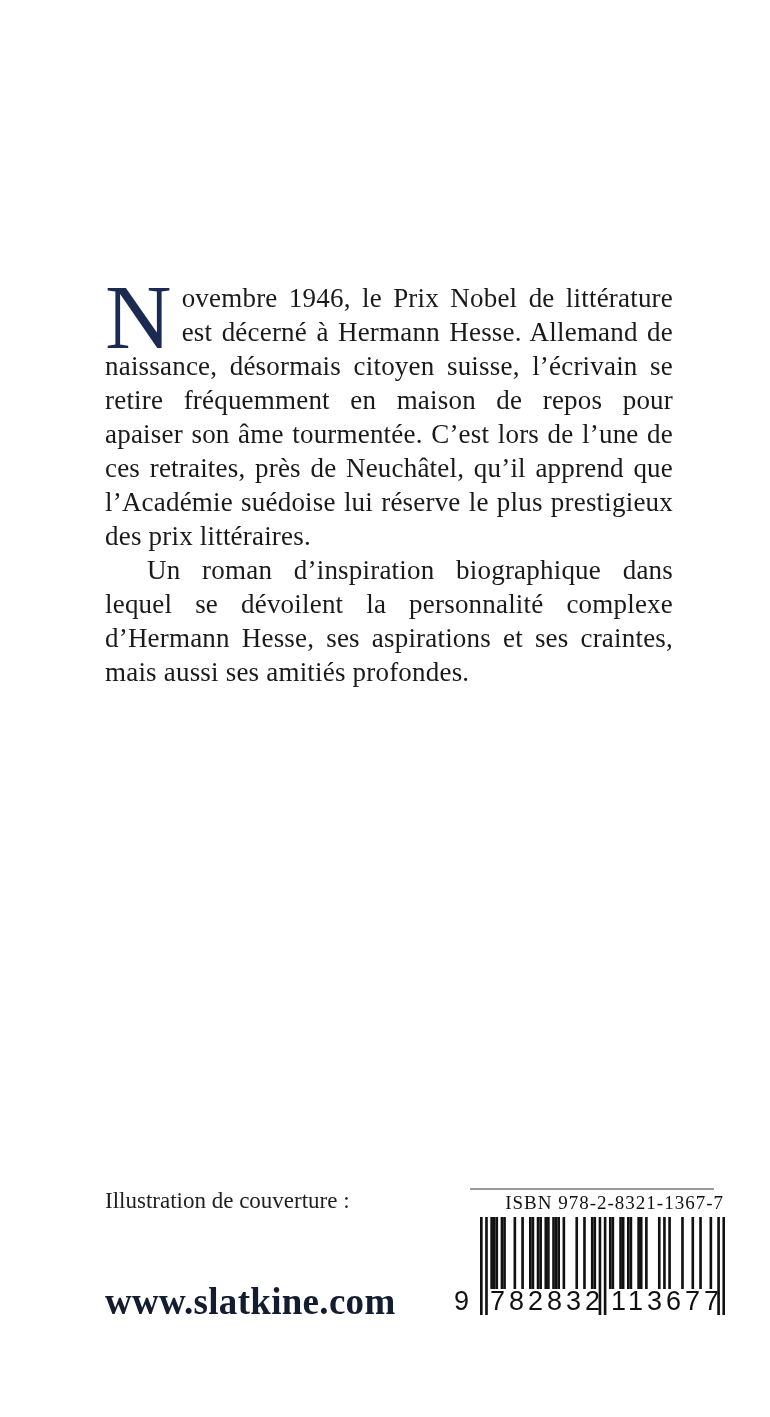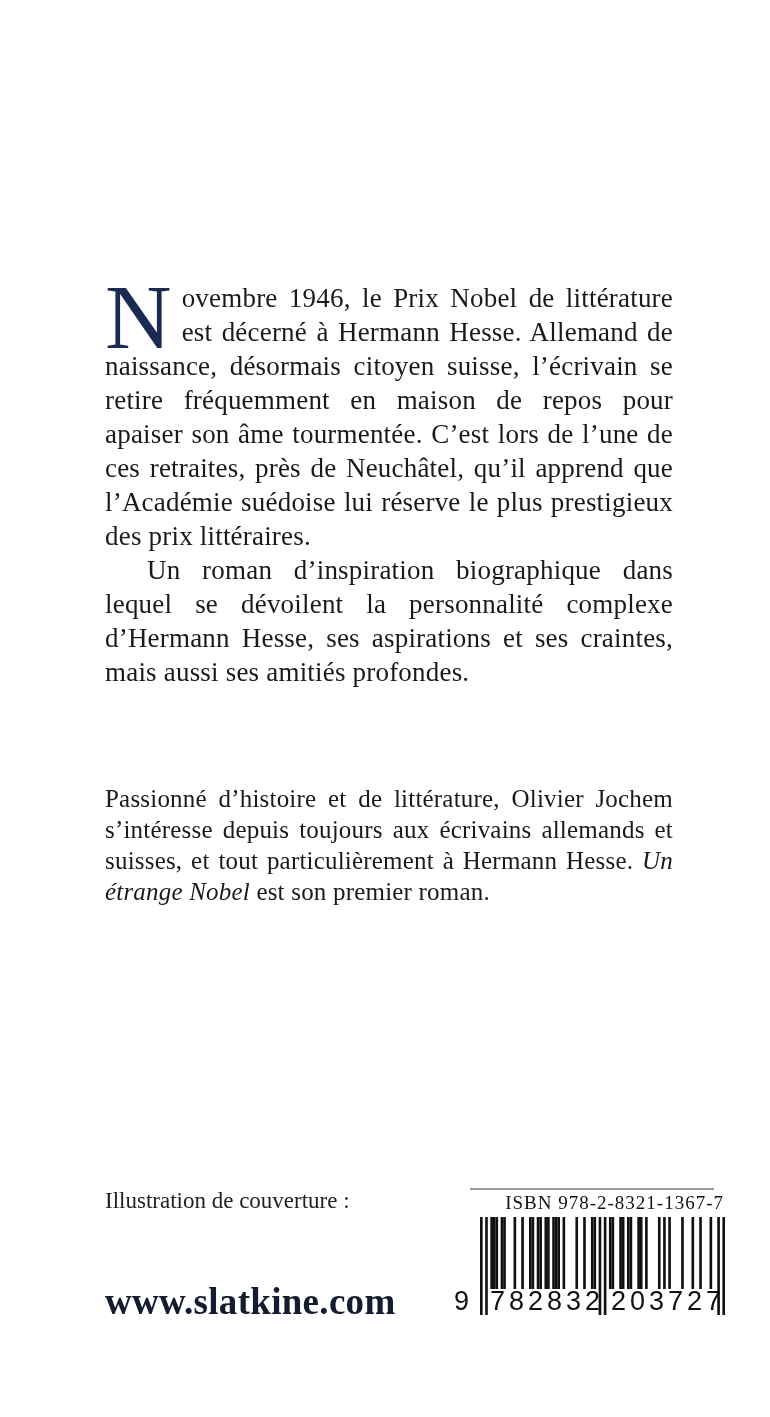--- a/index.html
+++ b/index.html
@@ -87,21 +87,20 @@
 </head>
 <body>
 
 <div class="page">
 
   <div class="synopsis">
     <p><span class="dropcap">N</span><span>ovembre 1946, le Prix Nobel de littérature est décerné à Hermann Hesse. Allemand de naissance, désormais citoyen suisse, l’écrivain se retire fréquemment en maison de repos pour apaiser son âme tourmentée. C’est lors de l’une de ces retraites, près de Neuchâtel, qu’il apprend que l’Académie suédoise lui réserve le plus prestigieux des prix littéraires.</span></p>
     <p class="para2">Un roman d’inspiration biographique dans lequel se dévoilent la personnalité complexe d’Hermann Hesse, ses aspirations et ses craintes, mais aussi ses amitiés profondes.</p>
   </div>
 
-  <div class="bio"><span>Passionné d’histoire et de littérature, Olivier Jochem s’intéresse depuis toujours aux écrivains allemands et suisses, et tout particulièrement à Hermann Hesse. </span><span class="italic">Un étrange Nobel</span><span> est son premier roman.</span></div>
 
   <div class="credits">
     <div>Illustration de couverture :</div>
   </div>
 
   <div class="website">www.slatkine.com</div>
 
   <div class="barcode">
     <div class="isbn-rule"></div>
     <div class="isbn-label">ISBN 978-2-8321-1367-7</div>
@@ -145,16 +144,16 @@
         <rect x="188.26" y="0" width="2.64" height="72" fill="#111111"></rect>
         <rect x="201.16" y="0" width="2.64" height="72" fill="#111111"></rect>
         <rect x="211.47" y="0" width="2.64" height="72" fill="#111111"></rect>
         <rect x="219.21" y="0" width="2.64" height="72" fill="#111111"></rect>
         <rect x="229.53" y="0" width="2.64" height="72" fill="#111111"></rect>
         <rect x="237.26" y="0" width="2.64" height="98" fill="#111111"></rect>
         <rect x="242.42" y="0" width="2.64" height="98" fill="#111111"></rect>
       </svg>
     <div class="bdigit left-single">9</div>
     <div class="bdigit group1">782832</div>
-    <div class="bdigit group2">203727</div>
+    <div class="bdigit group2">113677</div>
   </div>
 
 </div>
 
 </body></html>

